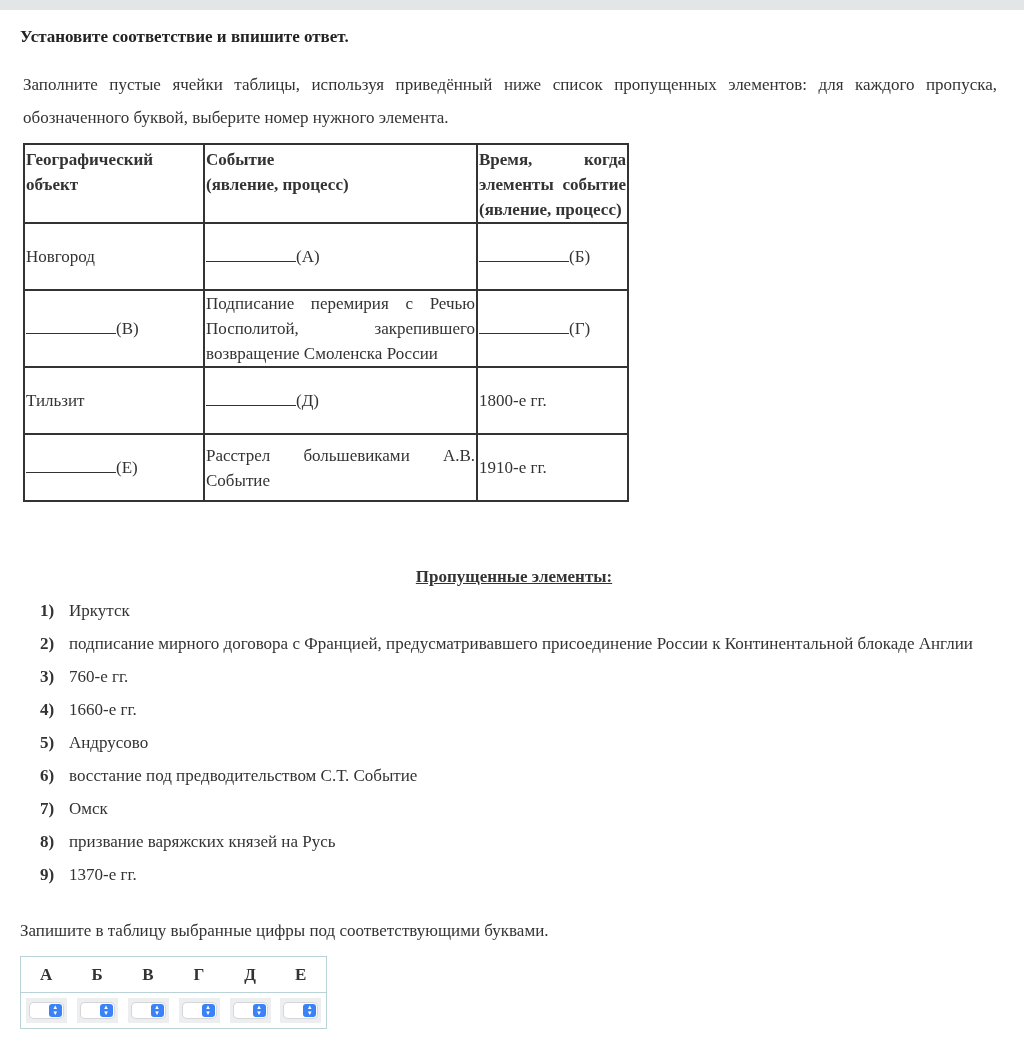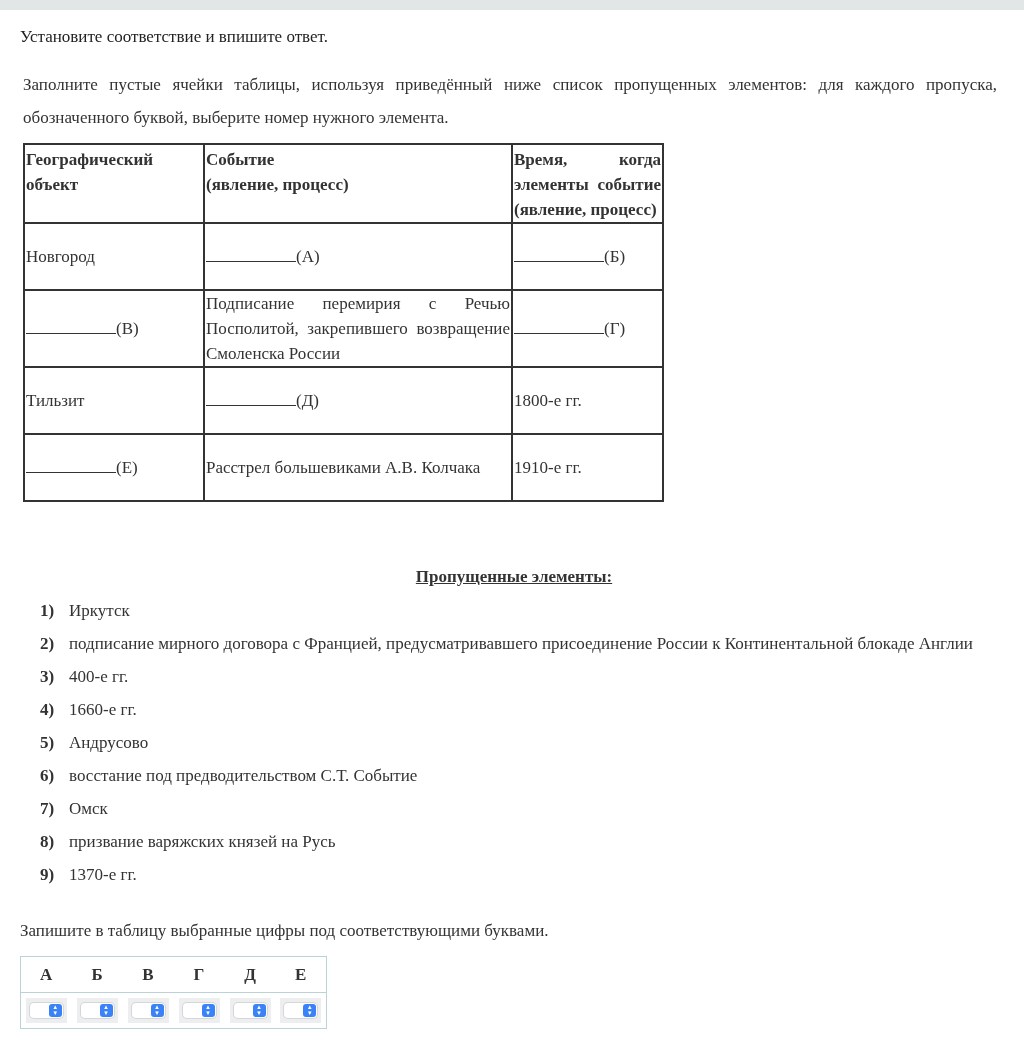--- a/index.html
+++ b/index.html
@@ -6,21 +6,21 @@
     html, body { margin: 0; padding: 0; background: #ffffff; }
     body {
       width: 1024px; height: 1058px; overflow: hidden;
       font-family: "Liberation Serif", serif;
       color: #333333;
       font-size: 17px;
     }
     .topbar { height: 10px; background: #e2e6e7; }
     .title {
       position: absolute; left: 20px; top: 27px;
-      font-weight: normal; font-size: 17px; color: #222;
+      font-weight: bold; font-size: 17px; color: #222;
     }
     .instr {
       position: absolute; left: 23px; top: 68px; width: 974px;
       line-height: 33px; text-align: justify; text-align-last: left;
       color: #333;
     }
     table.main {
       position: absolute; left: 23px; top: 143px;
       border-collapse: collapse;
       border: 2px solid #333;
@@ -31,21 +31,21 @@
       padding: 0 1px;
       vertical-align: middle;
       line-height: 25px;
       text-align: justify;
       text-align-last: left;
       margin-top: 37px;
     }
     table.main th { font-weight: bold; vertical-align: top; padding-top: 2px; height: 78px; }
     table.main td { height: 67px; }
     .c1 { width: 180px; }
-    .c2 { width: 308px; }
+    .c2 { width: 273px; }
     .c3 { width: 151px; }
     .just { text-align: justify; text-align-last: justify; }
     .blank { display: inline-block; width: 90px; border-bottom: 1px solid #333; height: 17px; vertical-align: baseline; margin-right: 0; }
     .subhead {
       position: absolute; left: 0; width: 1028px; top: 567px;
       text-align: center; font-weight: bold; text-decoration: underline;
       color: #333;
     }
     .list { position: absolute; left: 40px; top: 598px; width: 944px; margin: 0; padding: 0; list-style: none; }
     .list li { display: flex; margin-bottom: 8px; line-height: 25px; }
@@ -113,40 +113,40 @@
     <td>Подписание перемирия с Речью Посполитой, закрепившего возвращение Смоленска России</td>
     <td><span class="blank"></span><span>(Г)</span></td>
   </tr>
   <tr>
     <td>Тильзит</td>
     <td><span class="blank"></span><span>(Д)</span></td>
     <td>1800-е гг.</td>
   </tr>
   <tr>
     <td><span class="blank"></span><span>(Е)</span></td>
-    <td>Расстрел большевиками А.В. Колчака</td>
+    <td>Расстрел большевиками А.В. Событие</td>
     <td>1910-е гг.</td>
   </tr>
 </tbody>
   </table>
 
 <div class="subhead">Пропущенные элементы:</div>
 
 <ul class="list">
   <li>
       <span class="num">1)</span>
       <span class="txt">Иркутск</span>
     </li>
   <li>
       <span class="num">2)</span>
       <span class="txt">подписание мирного договора с Францией, предусматривавшего присоединение России к Континентальной блокаде Англии</span>
     </li>
   <li>
       <span class="num">3)</span>
-      <span class="txt">400-е гг.</span>
+      <span class="txt">760-е гг.</span>
     </li>
   <li>
       <span class="num">4)</span>
       <span class="txt">1660-е гг.</span>
     </li>
   <li>
       <span class="num">5)</span>
       <span class="txt">Андрусово</span>
     </li>
   <li>

